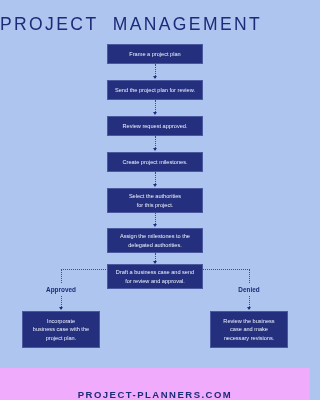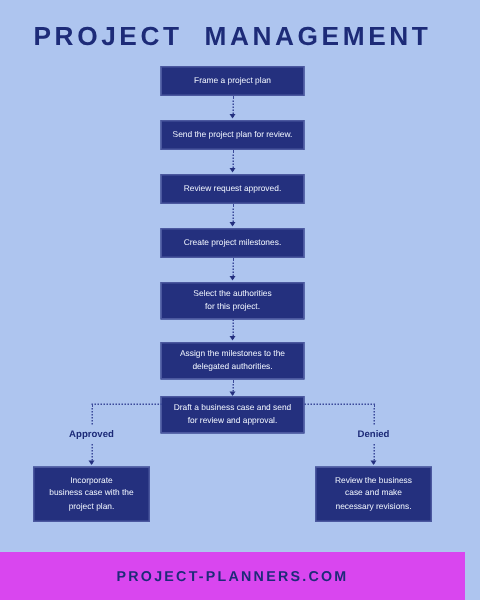--- a/index.html
+++ b/index.html
@@ -7,23 +7,22 @@
   body {
     font-family:"Liberation Sans", sans-serif;
     background:#aec5ef;
     position:relative;
     overflow:hidden;
   }
 
   
   #title {
     position:absolute; left:0; top:14px; width:310px;
-    text-align:center;
     font-size:17.5px;
-    font-weight:bold;
+    font-weight:normal;
     letter-spacing:2.4px;
     color:#1d2b78;
     white-space:pre;
   }
 
   
   .node {
     position:absolute;
     background:#24307e;
     border:1px solid #4b589f;
@@ -66,22 +65,22 @@
     font-size:6.4px;
     font-weight:bold;
     color:#1d2b78;
     text-align:center;
     width:80px;
   }
 
   
   #footer {
     position:absolute; left:0; bottom:0; width:310px; height:32px;
-    background:#d946ef;
-    display:flex; align-items:center; justify-content:center;
+    background:#f0abfc;
+    display:flex; align-items:flex-end; justify-content:center;
   }
   #footer-text {
     font-size:9.5px;
     font-weight:bold;
     letter-spacing:1.5px;
     color:#1d2b78;
     white-space:pre;
   }
 </style>
 </head>

